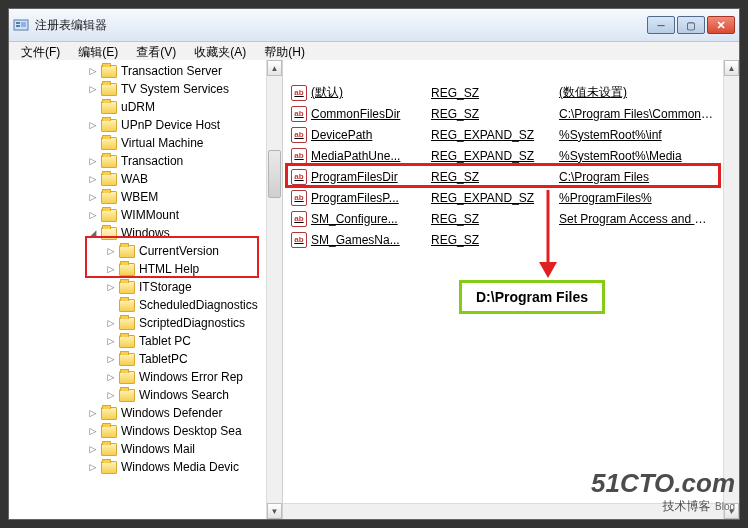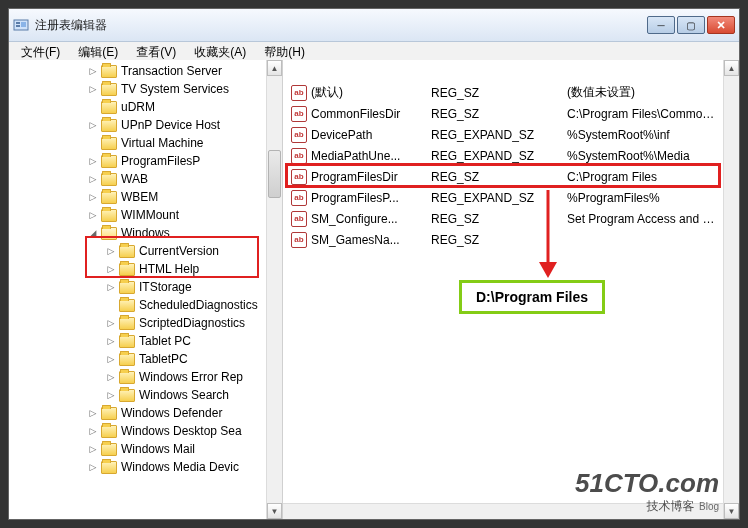--- a/index.html
+++ b/index.html
@@ -39,33 +39,33 @@
   .v-thumb { position: absolute; left: 1px; right: 1px; background: linear-gradient(#eaeaea,#cfcfcf); border: 1px solid #b3b3b3; border-radius: 2px; }
 
   .list-pane { flex: 1; background: #fff; position: relative; overflow: hidden; }
   .list-header { height: 22px; background: linear-gradient(#fdfdfd,#ececec); border-bottom: 1px solid #d4d4d4; display: flex; font-size: 12px; align-items: center; }
   .col { padding: 0 8px; border-right: 1px solid #e0e0e0; height: 100%; display: flex; align-items: center; }
   .col-name { width: 140px; }
   .col-type { width: 128px; }
   .col-data { flex: 1; }
 
   .list-body { position: absolute; top: 22px; bottom: 16px; left: 0; right: 16px; font-size: 12px; }
-  .list-row { height: 21px; display: flex; align-items: center; }
+  .list-row { height: 21px; display: flex; align-items: center; text-decoration: underline; }
   .cell { padding: 0 8px; overflow: hidden; text-overflow: ellipsis; white-space: nowrap; }
   .cell-name { width: 140px; display: flex; align-items: center; gap: 4px; }
   .cell-type { width: 128px; }
-  .cell-data { flex: 1; margin-left: 8px; }
+  .cell-data { flex: 1; }
   .str-icon { width: 16px; height: 16px; background: #fff; border: 1px solid #b03838; border-radius: 2px; display: inline-flex; align-items: center; justify-content: center; font-size: 8px; font-weight: bold; color: #c23a3a; }
 
   .row-highlight { position: absolute; border: 3px solid #e02020; pointer-events: none; }
 
   .annot-arrow { position: absolute; pointer-events: none; }
   .annot-box { position: absolute; border: 3px solid #84cc16; background: #fff; padding: 6px 14px; font-size: 14px; font-weight: bold; color: #000; }
 
-  .watermark { position: absolute; right: 20px; bottom: 4px; text-align: right; font-family: Arial, sans-serif; pointer-events: none; }
+  .watermark { position: absolute; right: 4px; bottom: 4px; text-align: right; font-family: Arial, sans-serif; pointer-events: none; }
   .wm-big { font-size: 26px; font-weight: 900; font-style: italic; color: #4c4c4c; line-height: 1; }
   .wm-small { font-size: 12px; color: #4c4c4c; }
   .wm-blog { font-size: 10px; color: #6a6a6a; }
 
   .hscroll { position: absolute; left: 0; right: 16px; bottom: 0; height: 16px; background: #f0f0f0; border-top: 1px solid #dcdcdc; }
 </style>
 </head>
 <body>
 
 <div class="outer">
@@ -122,21 +122,21 @@
                 <span class="tree-label">UPnP Device Host</span>
               </div>
               <div class="tree-row" style="--indent: 78px;">
                 <span class="expander"></span>
                 <span class="folder"></span>
                 <span class="tree-label">Virtual Machine</span>
               </div>
               <div class="tree-row" style="--indent: 78px;">
                 <span class="expander">▷</span>
                 <span class="folder"></span>
-                <span class="tree-label">ProgramFilesP</span>
+                <span class="tree-label">Transaction</span>
               </div>
               <div class="tree-row" style="--indent: 78px;">
                 <span class="expander">▷</span>
                 <span class="folder"></span>
                 <span class="tree-label">WAB</span>
               </div>
               <div class="tree-row" style="--indent: 78px;">
                 <span class="expander">▷</span>
                 <span class="folder"></span>
                 <span class="tree-label">WBEM</span>

